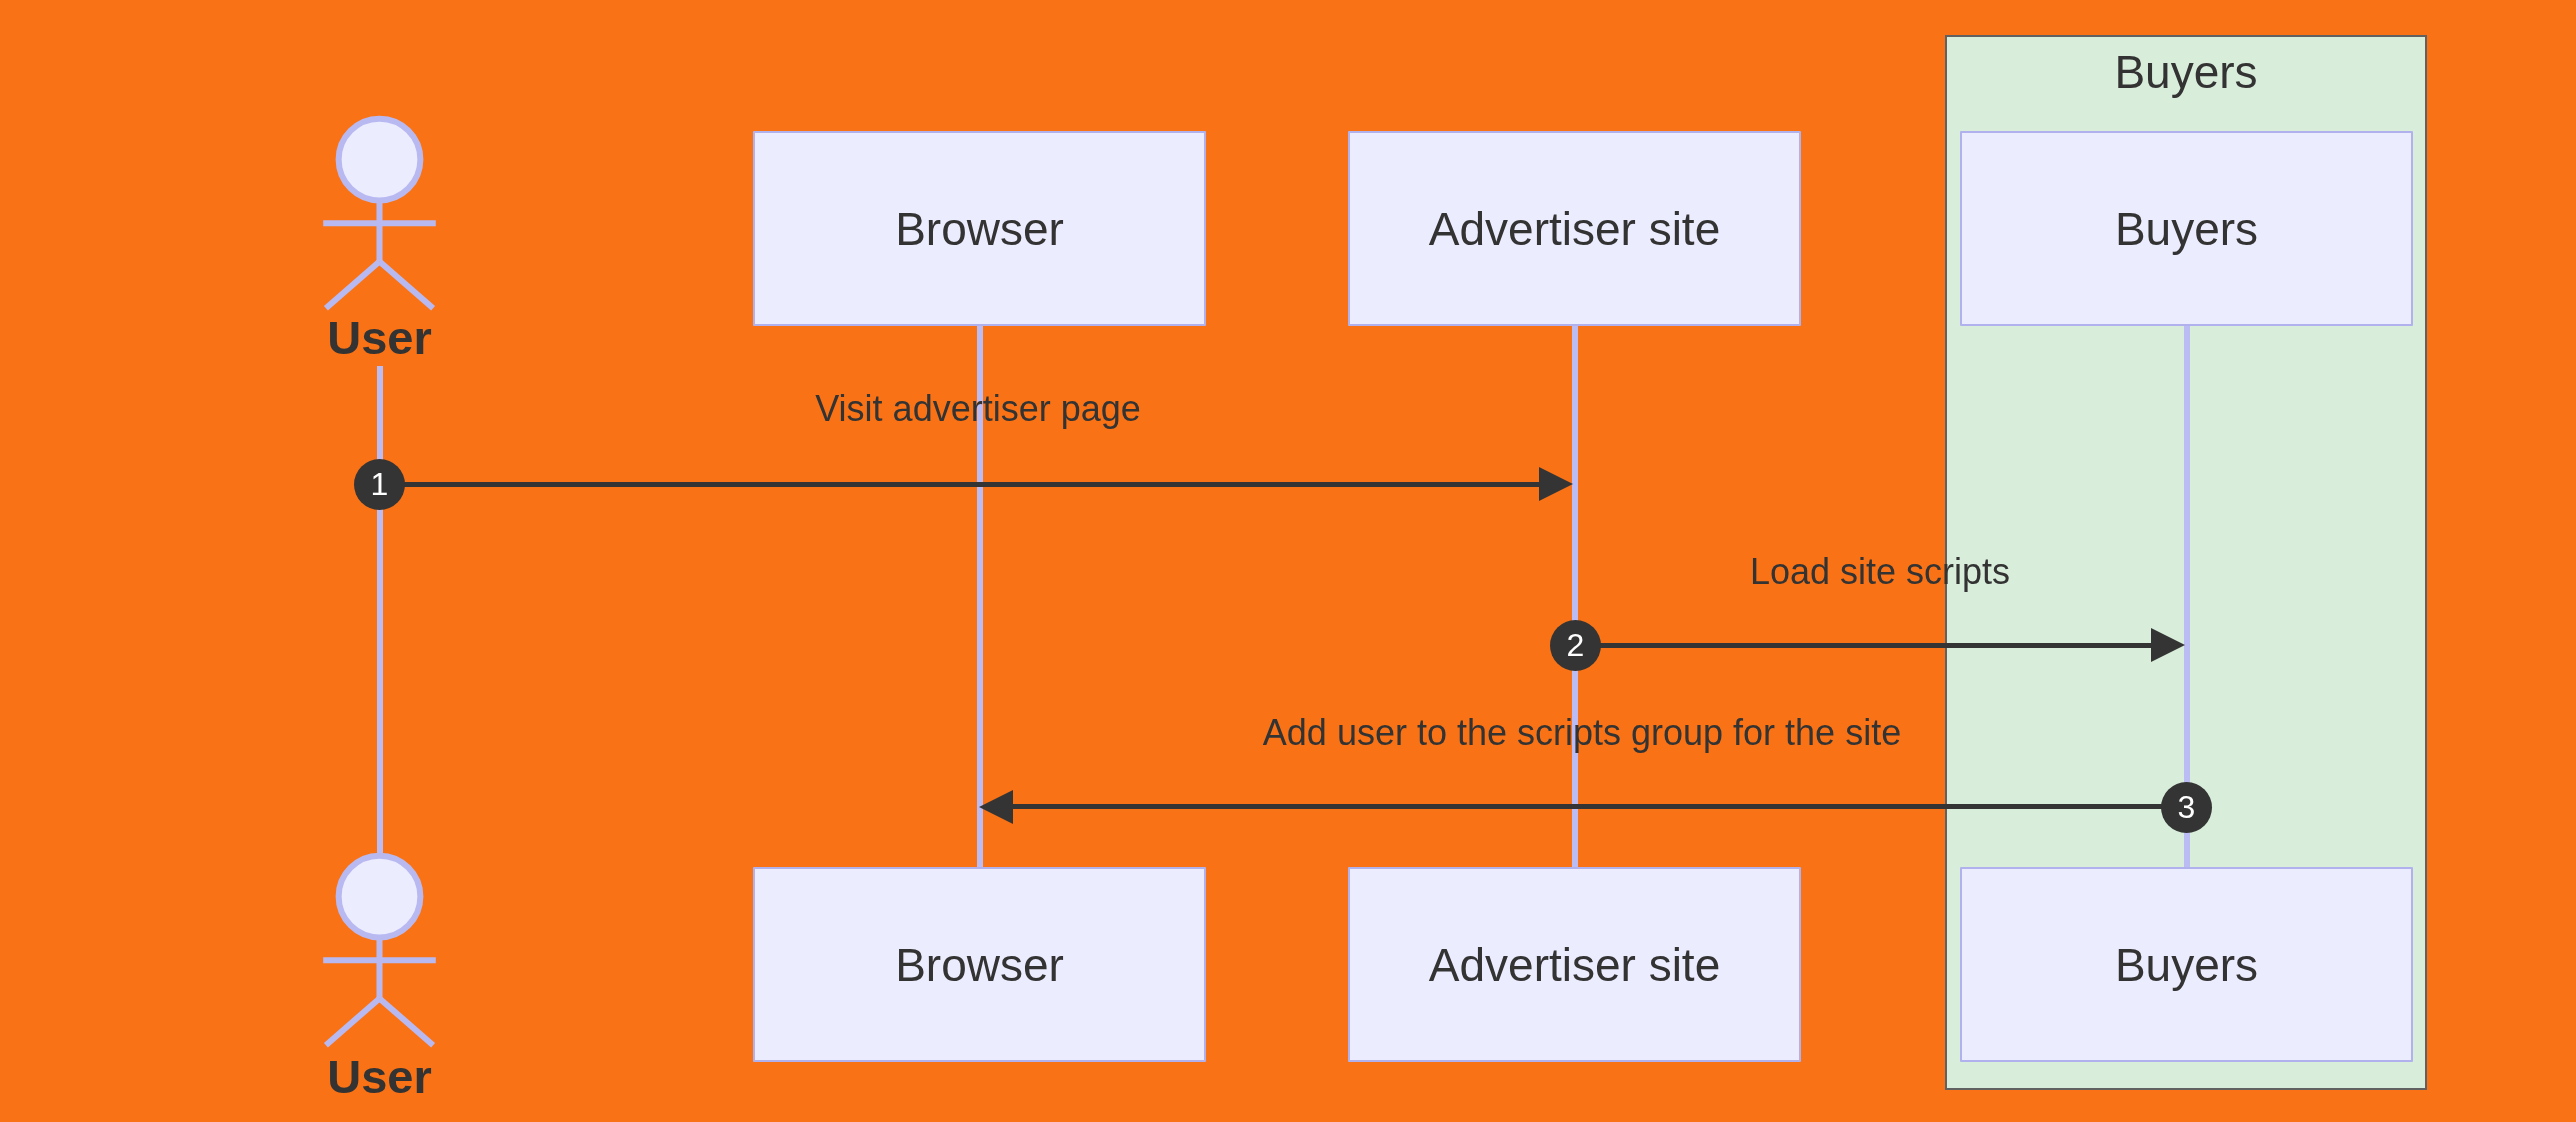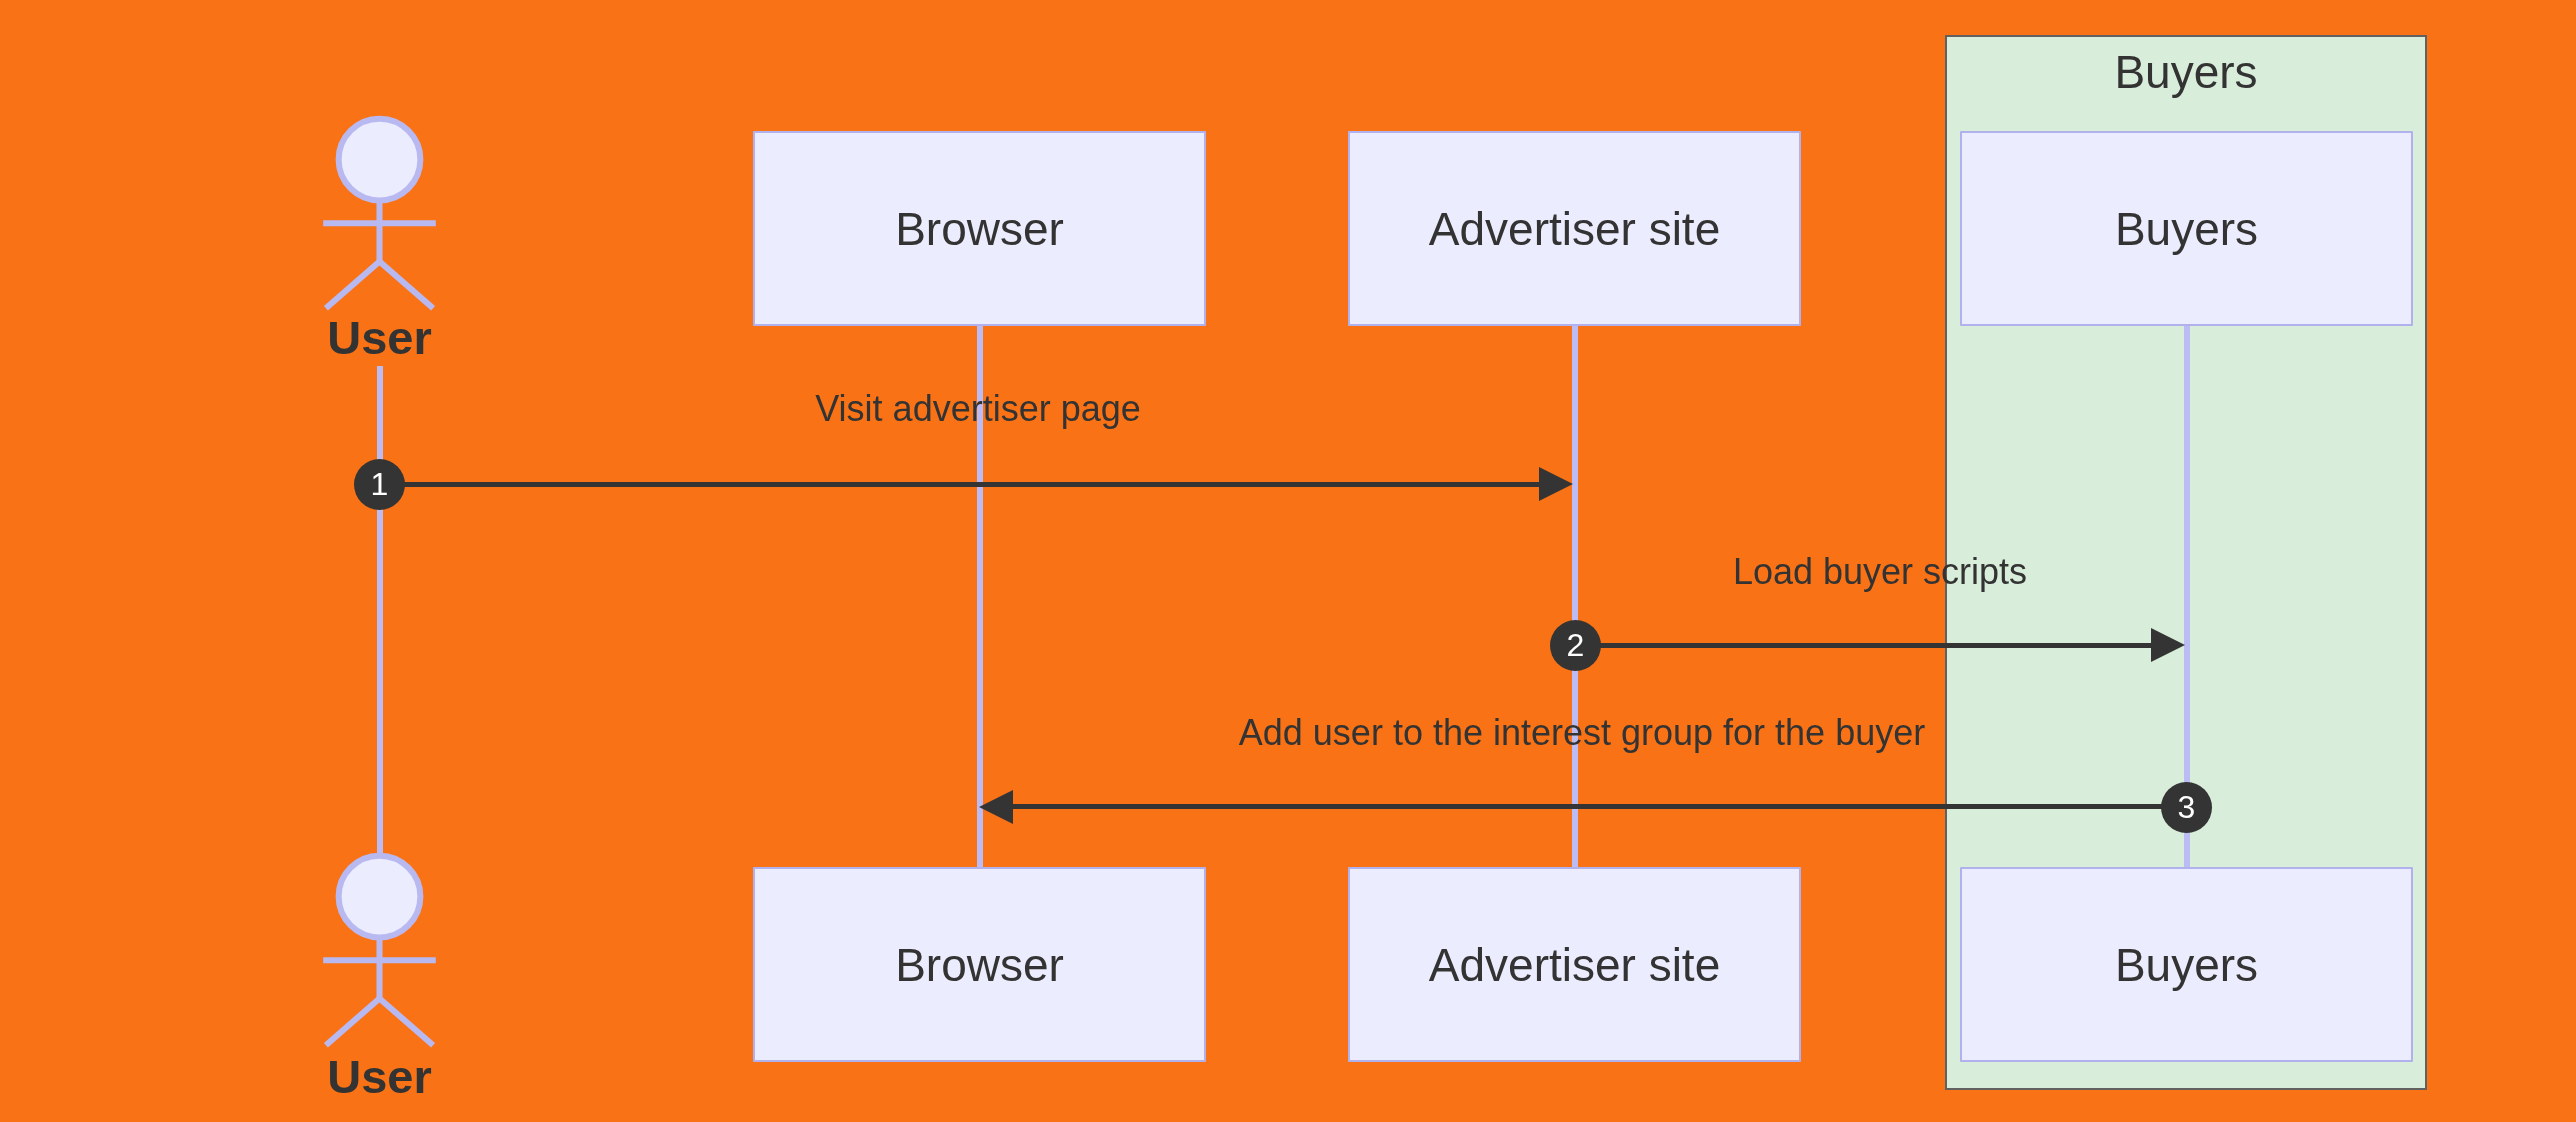--- a/index.html
+++ b/index.html
@@ -173,24 +173,24 @@
   </div>
   <div class="pbox buyers-bot">
     <span>Buyers</span>
   </div>
 
   <div class="msg-label" style="left:978px; top:388px;">Visit advertiser page</div>
   <div class="msg-line" style="left:380px; top:482px; width:1161px;"></div>
   <div class="arrowhead right" style="left:1539px; top:467px;"></div>
   <div class="seq-badge" style="left:354px; top:459px;">1</div>
 
-  <div class="msg-label" style="left:1880px; top:551px;">Load buyer scripts</div>
+  <div class="msg-label" style="left:1880px; top:551px;">Load site scripts</div>
   <div class="msg-line" style="left:1575px; top:643px; width:577px;"></div>
   <div class="arrowhead right" style="left:2151px; top:628px;"></div>
   <div class="seq-badge" style="left:1550px; top:620px;">2</div>
 
-  <div class="msg-label" style="left:1582px; top:712px;">Add user to the interest group for the buyer</div>
+  <div class="msg-label" style="left:1582px; top:712px;">Add user to the scripts group for the site</div>
   <div class="msg-line" style="left:1013px; top:804px; width:1174px;"></div>
   <div class="arrowhead left" style="left:979px; top:790px;"></div>
   <div class="seq-badge" style="left:2161px; top:782px;">3</div>
 
 </div>
 
 
 </body></html>

